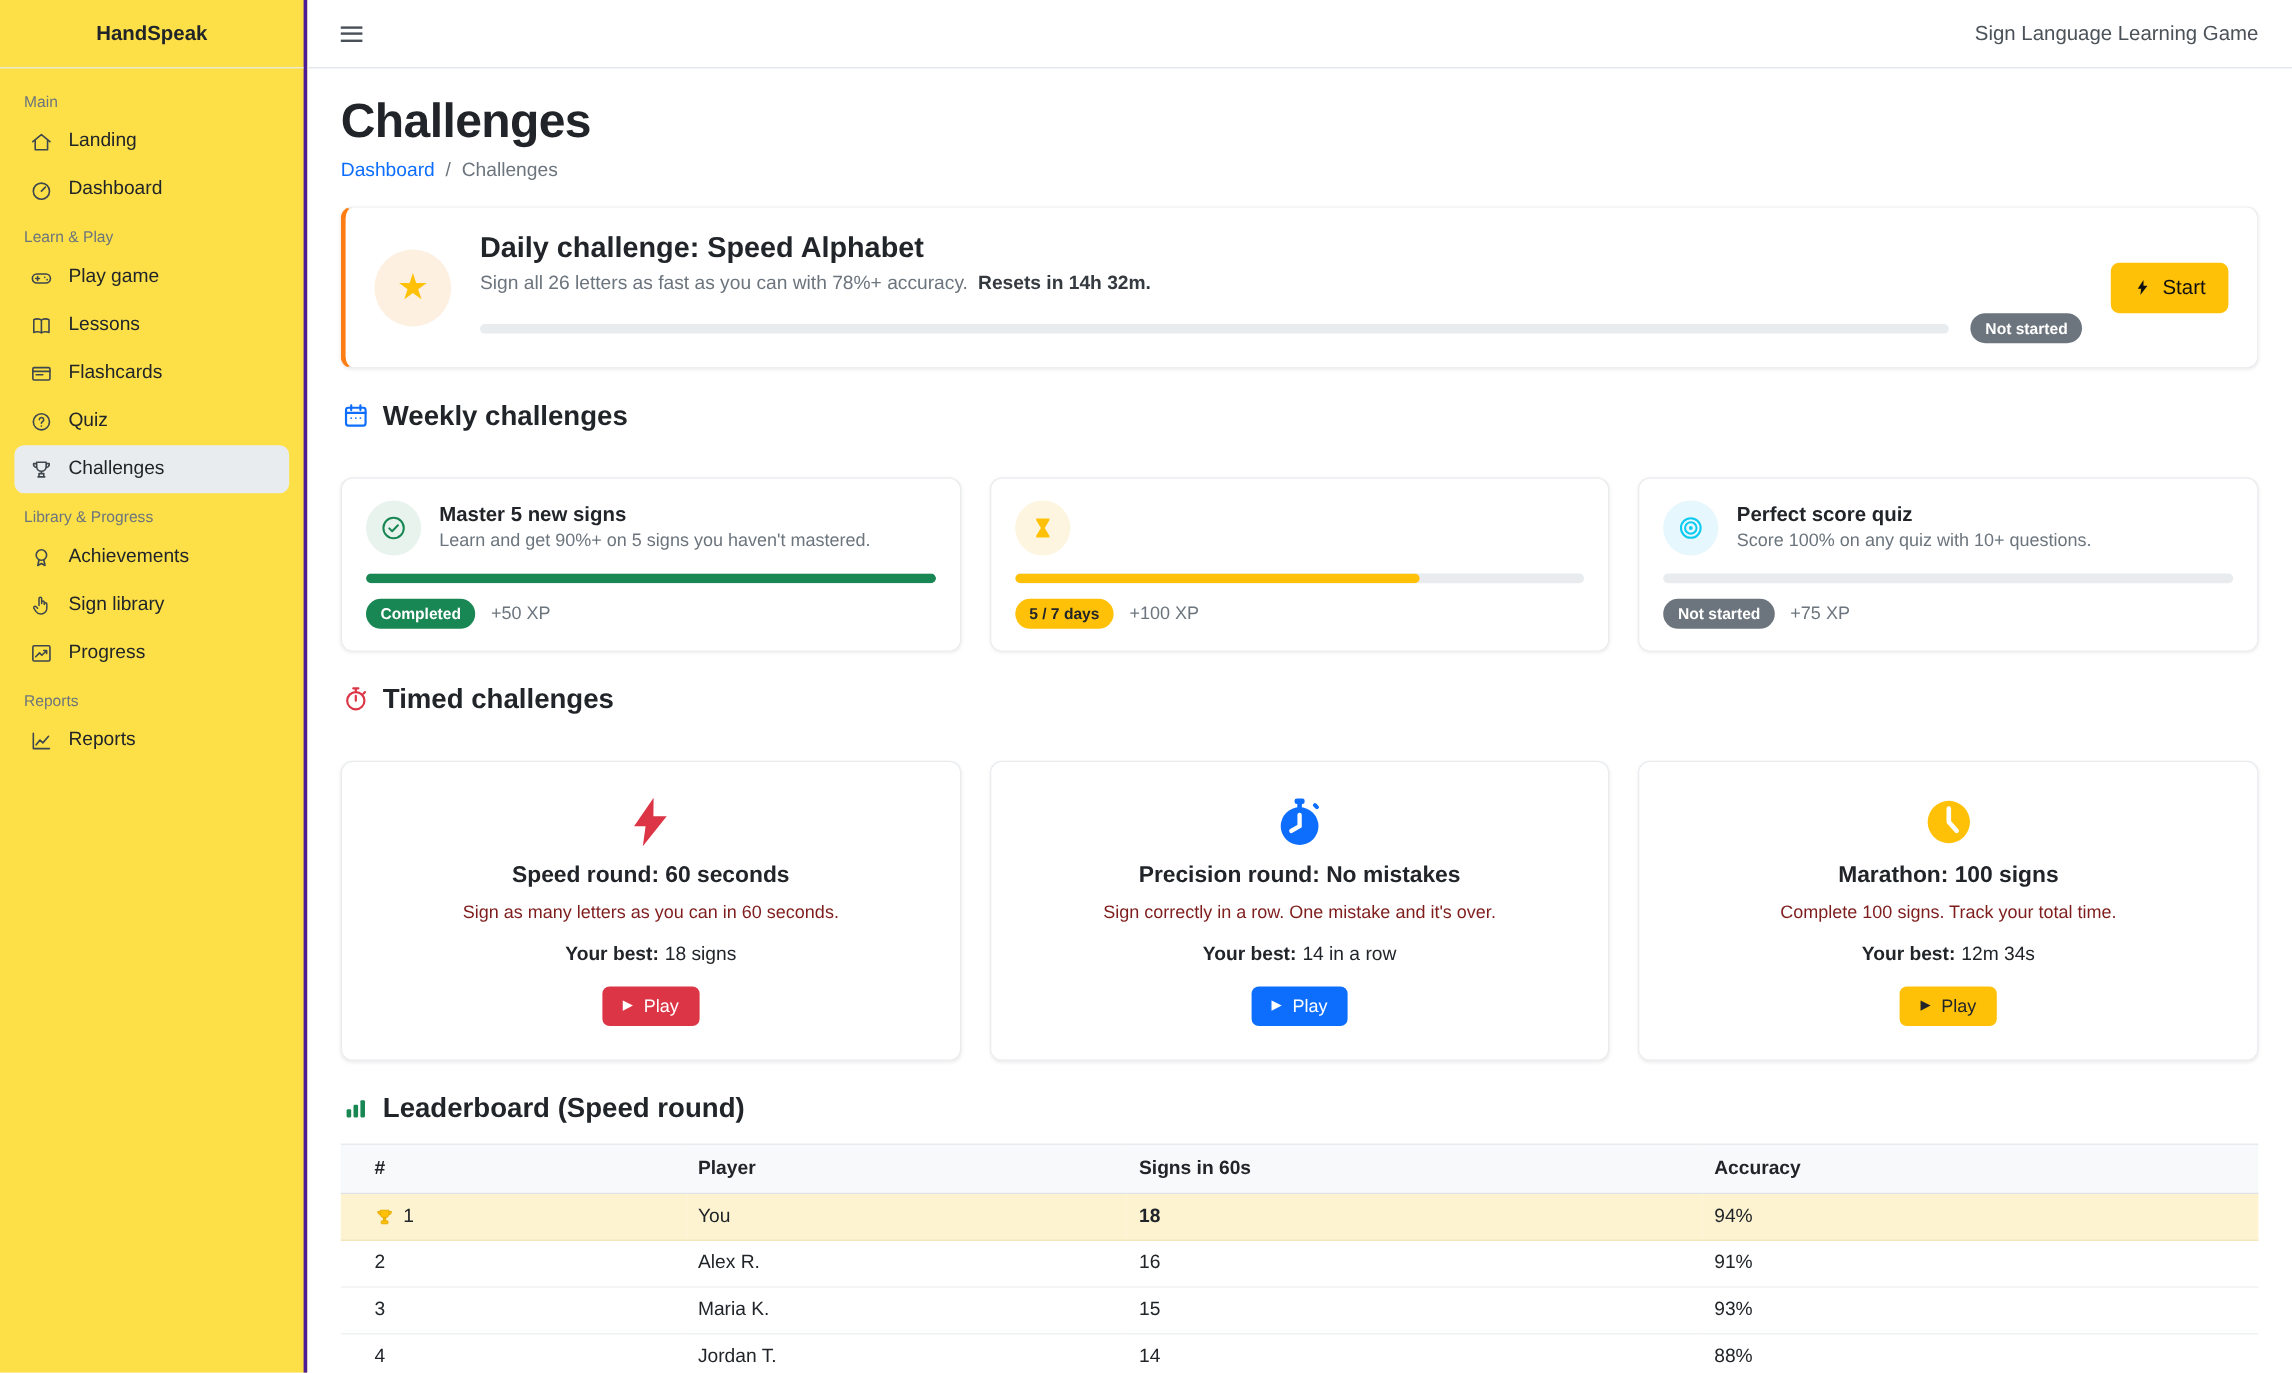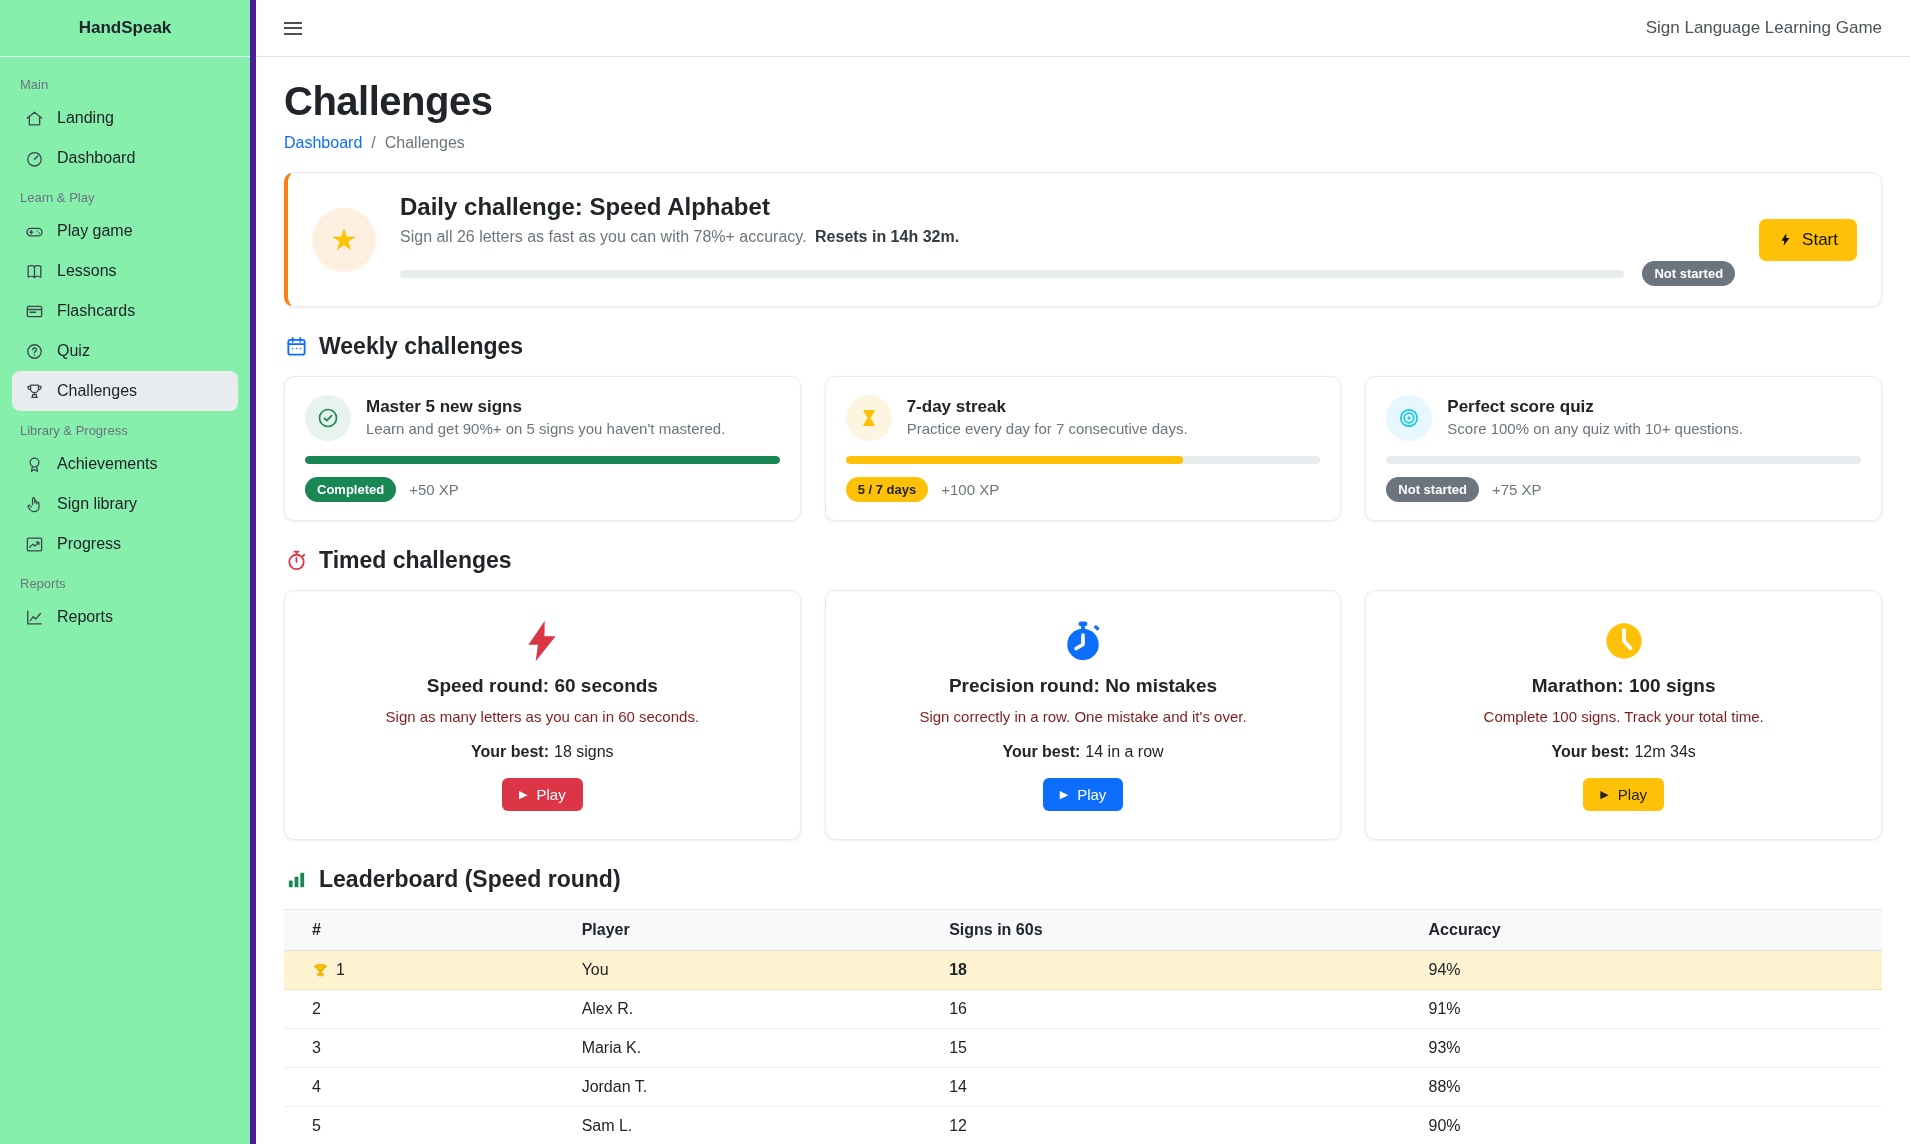--- a/index.html
+++ b/index.html
@@ -5,21 +5,21 @@
   * { box-sizing: border-box; margin: 0; padding: 0; }
   html, body { width: 1910px; height: 1144px; overflow: hidden; }
   body {
     font-family: "Liberation Sans", sans-serif;
     color: #212529;
     background: #fff;
     display: flex;
     font-size: 16px;
   }
   
-  .sidebar { width: 256px; flex-shrink: 0; border-right: 6px solid #4c1d95; background: #86efac; }
+  .sidebar { width: 256px; flex-shrink: 0; border-right: 3px solid #4c1d95; background: #fde047; }
   .brand { height: 57px; display: flex; align-items: center; justify-content: center;
            font-weight: 700; font-size: 17px; border-bottom: 1px solid #e9ecef; cursor: pointer; }
   .side-nav { padding: 8px 12px; }
   .side-label { font-size: 13px; color: #6c757d; padding: 12px 8px 6px; }
   .side-item { display: flex; align-items: center; gap: 13px; padding: 10px 12px; font-size: 16px;
                border-radius: 8px; cursor: pointer; color: #212529; }
   .side-item.active { background: #e9ecef; }
   .side-icon { width: 20px; height: 20px; display: flex; align-items: center; justify-content: center;
                color: #3f474e; flex-shrink: 0; }
   .side-icon svg { width: 19px; height: 19px; }
@@ -30,21 +30,21 @@
   .hamburger { width: 22px; cursor: pointer; padding: 4px 0; }
   .hamburger span { display: block; width: 18px; height: 2px; background: #495057; margin: 3.5px 0; }
   .nav-title { color: #4b5258; font-size: 17px; }
   .content { flex: 1; padding: 16px 28px 0; }
   h1.page-title { font-size: 40px; font-weight: 600; letter-spacing: -0.5px; margin: 6px 0 10px; }
   .breadcrumb { font-size: 16px; display: flex; gap: 9px; align-items: center; }
   .breadcrumb a { color: #0d6efd; text-decoration: none; cursor: pointer; }
   .crumb-sep, .crumb-current { color: #6c757d; }
   
   .card { background: #fff; border: 1px solid #e9ecef; border-radius: 10px;
-          box-shadow: 0 1px 3px rgba(0,0,0,.07); }
+          box-shadow: 0 1px 3px rgba(0,0,0,.07); margin-top: 22px; }
   .daily-card { margin-top: 20px; border-left: 4px solid #fd7e14; padding: 20px 24px;
                 display: flex; align-items: center; gap: 24px; }
   .daily-icon { width: 64px; height: 64px; border-radius: 50%; background: #fdf0e1; flex-shrink: 0;
                 display: flex; align-items: center; justify-content: center; font-size: 30px; line-height: 1; }
   .daily-mid { flex: 1; min-width: 0; }
   .daily-title { font-size: 24px; font-weight: 600; margin-bottom: 7px; }
   .daily-desc { font-size: 16px; color: #6c757d; }
   .daily-desc .resets { color: #343a40; font-weight: 700; margin-left: 4px; }
   .progress-row { display: flex; align-items: center; gap: 18px; margin-top: 15px; }
   .progress { flex: 1; height: 8px; background: #e9ecef; border-radius: 4px; overflow: hidden; }
@@ -290,24 +290,20 @@
         </div>
       </div>
 
       <div class="card w-card">
         <div class="w-top">
           <span class="w-icon" style="background:#fdf5e0">
               <svg viewBox="0 0 24 24" fill="#ffc107">
                 <path d="M6.5 4h11v1.6L13.6 12l3.9 6.4V20h-11v-1.6L10.4 12 6.5 5.6z"></path>
               </svg>
             </span>
-          <div>
-            <div class="w-title">7-day streak</div>
-            <div class="w-desc">Practice every day for 7 consecutive days.</div>
-          </div>
         </div>
         <div class="progress w-progress">
           <div class="progress-fill" style="width: 71%; background: rgb(255, 193, 7);"></div>
         </div>
         <div class="w-bottom">
           <span class="badge" style="background: rgb(255, 193, 7); color: rgb(33, 37, 41);">5 / 7 days</span>
           <span class="xp">+100 XP</span>
         </div>
       </div>
 

